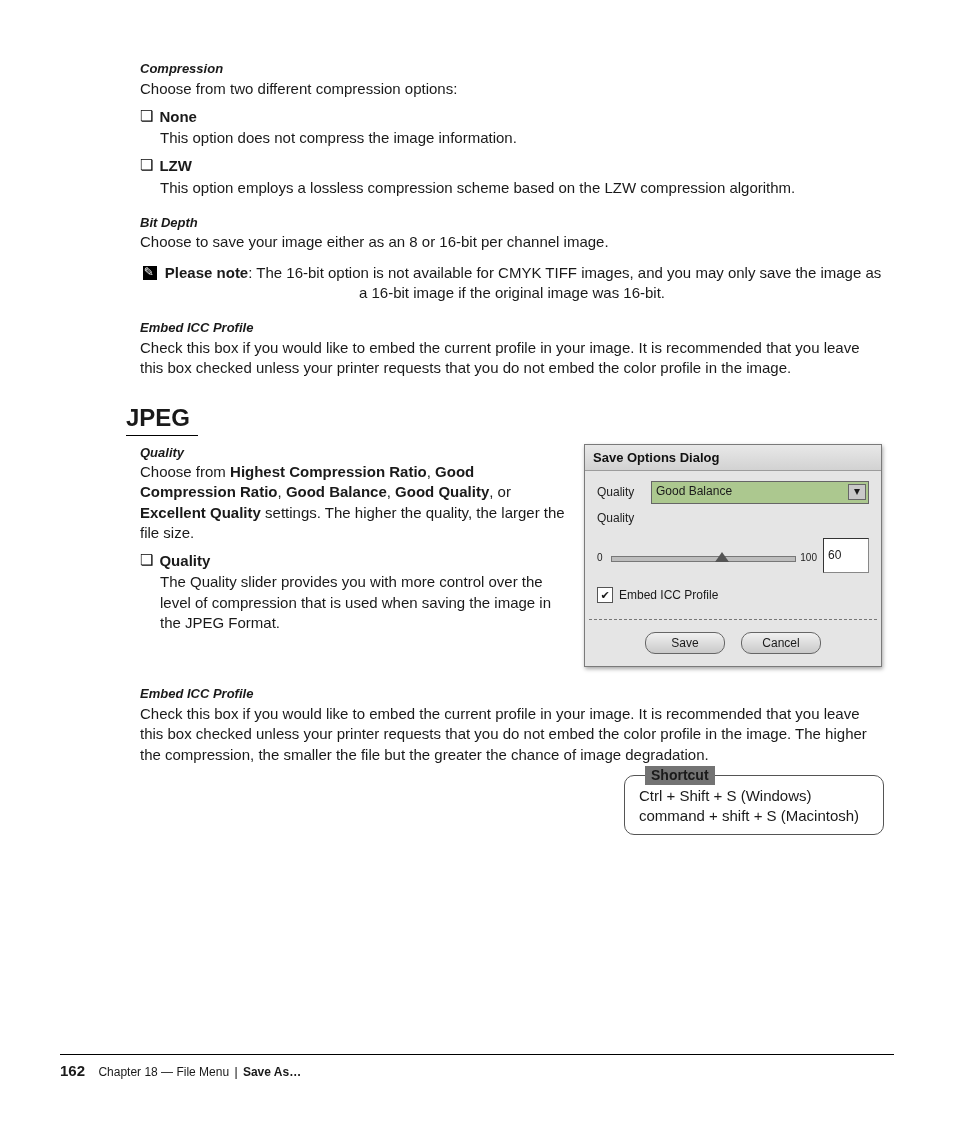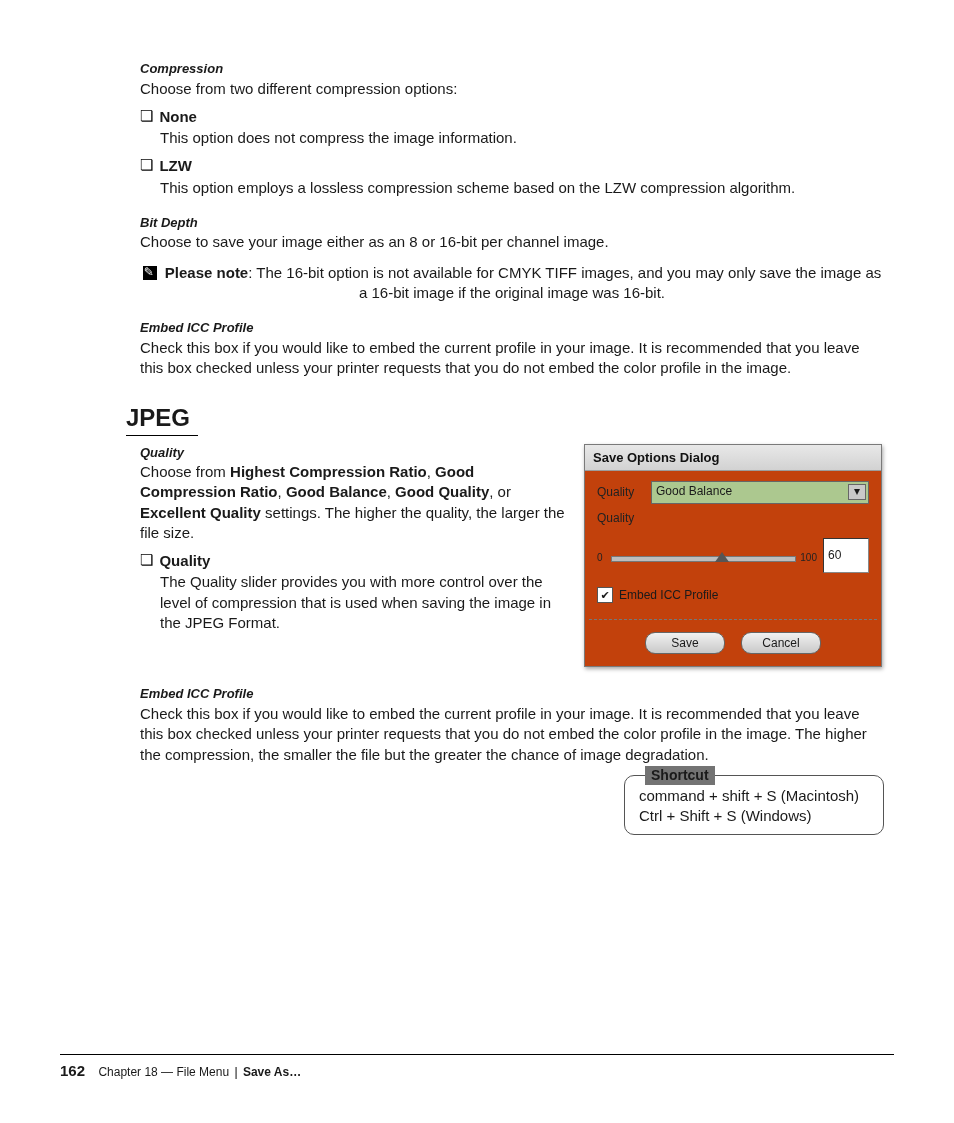--- a/index.html
+++ b/index.html
@@ -18,21 +18,21 @@
   .note{margin-top:10px;text-align:center;}
   .note .nicon{display:inline-block;width:14px;height:14px;background:#000;
                position:relative;top:2px;margin-right:4px;}
   .note .nicon::after{content:"✎";color:#fff;font-size:12px;position:absolute;
                        left:1px;top:-2px;}
   .bold{font-weight:700;}
   .two-col{display:flex;gap:18px;align-items:flex-start;}
   .left{flex:1;}
   .right{flex:0 0 300px;margin-top:6px;}
   
-  .dlg{width:296px;background:#c2410c;border:1px solid #7a7a7a;
+  .dlg{width:296px;background:#e5e5e5;border:1px solid #7a7a7a;
        box-shadow:1px 2px 4px rgba(0,0,0,.35);font-family:Arial,sans-serif;font-size:12px;}
   .dlg-title{background:linear-gradient(#e8e8e8,#d2d2d2);border-bottom:1px solid #9c9c9c;
              padding:4px 8px;font-weight:700;font-size:13px;color:#111;}
   .dlg-body{padding:10px 12px 10px 12px;}
   .dlg-row{display:flex;align-items:center;margin-bottom:6px;}
   .dlg-label{width:54px;color:#222;font-size:12px;}
   .dlg-drop{flex:1;height:19px;background:#acc88f;border:1px solid #666;position:relative;
             padding:1px 4px;font-size:12px;}
   .dlg-drop .arrow{position:absolute;right:2px;top:2px;width:16px;height:14px;
                    background:#c9c9c9;border:1px solid #666;text-align:center;line-height:12px;}
@@ -153,22 +153,22 @@
       </div>
     </div>
 
     
     <div class="h4" style="margin-top:18px">Embed ICC Profile</div>
     <div class="body">Check this box if you would like to embed the current profile in your image. It is recommended that you leave this box checked unless your printer requests that you do not embed the color profile in the image. The higher the compression, the smaller the file but the greater the chance of image degradation.</div>
 
     <div class="shortcut-wrap">
       <div class="shortcut">
         <span class="lg">Shortcut</span>
+        <div>Ctrl + Shift + S (Windows)</div>
         <div>command + shift + S (Macintosh)</div>
-        <div>Ctrl + Shift + S (Windows)</div>
       </div>
     </div>
 
   </div>
 
   <div class="footer">
     <span class="pn">162</span>
     <span>Chapter 18 — File Menu</span>
     <span class="sep"> | </span>
     <span class="bold">Save As…</span>

